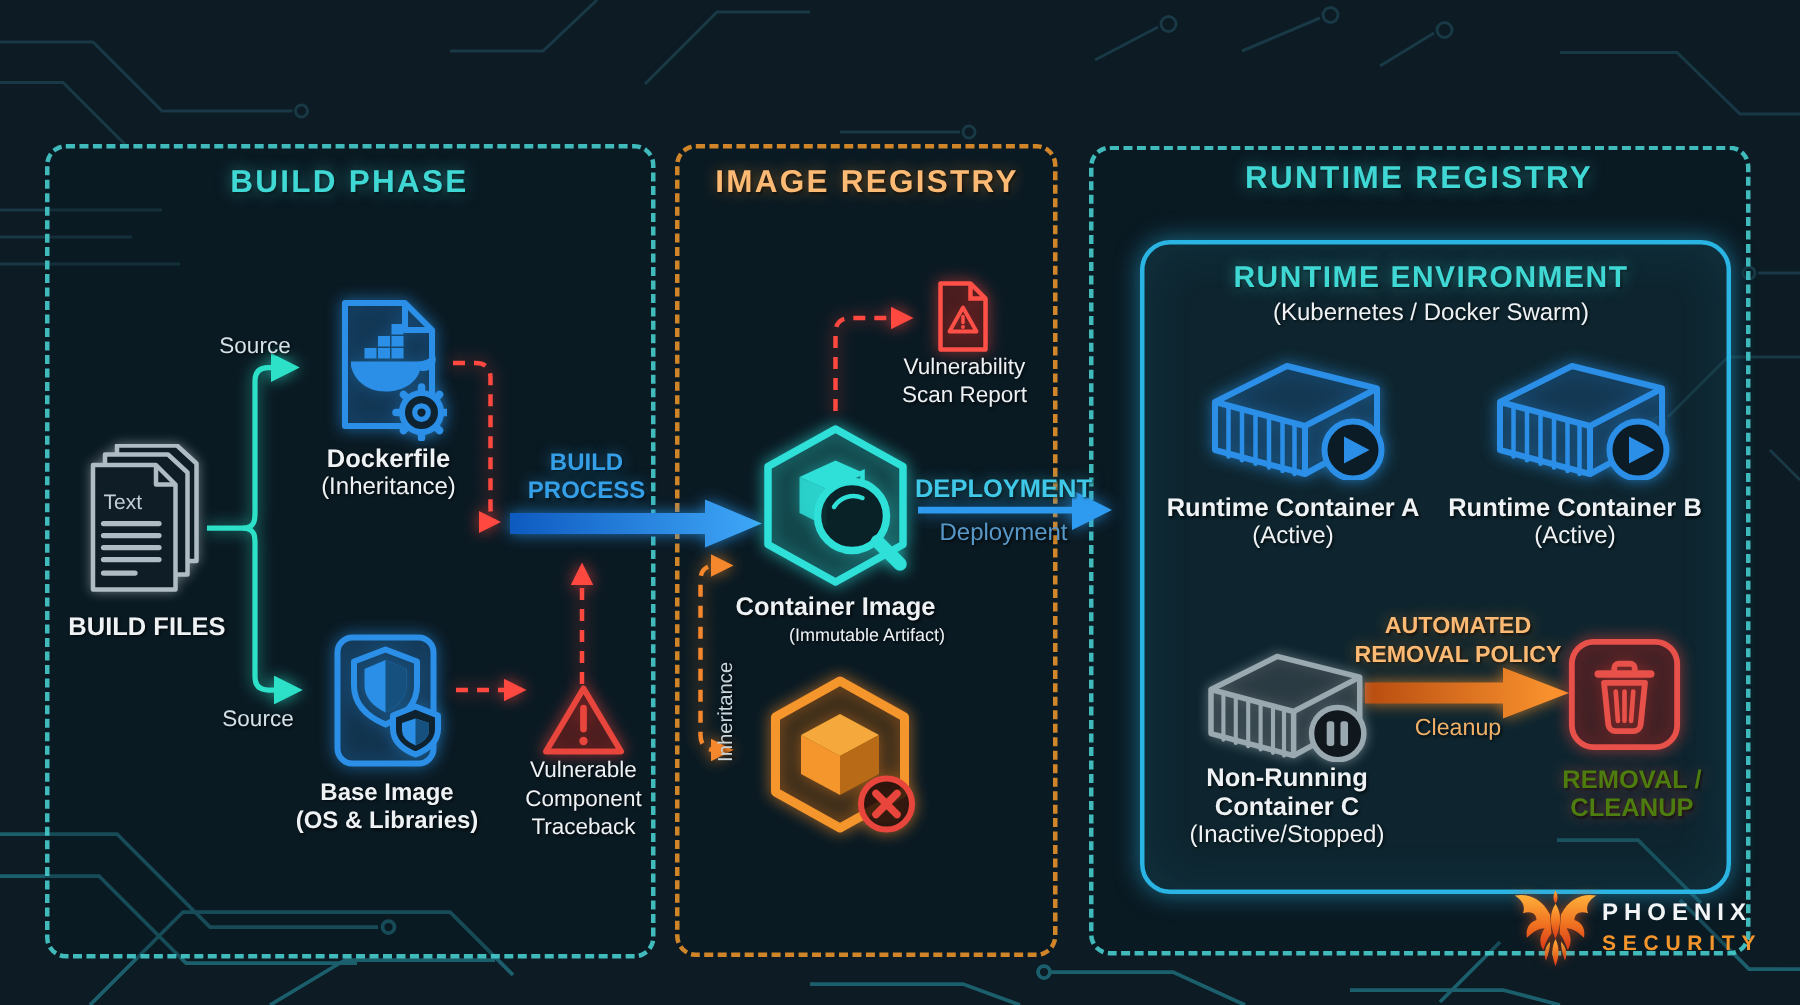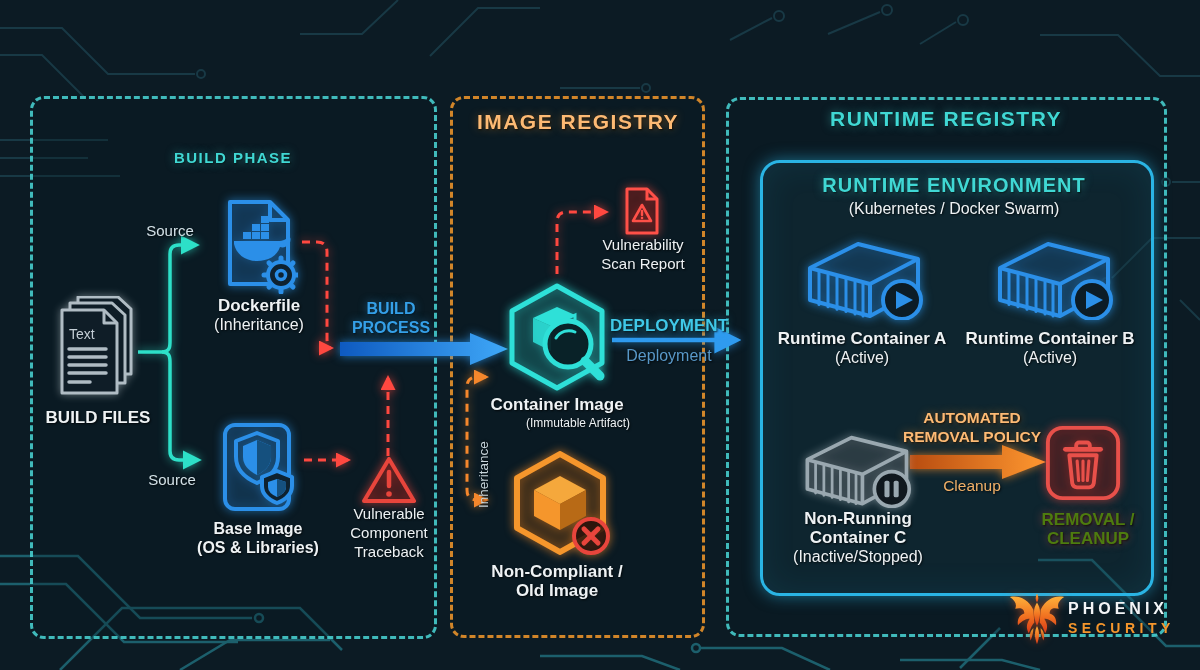--- a/index.html
+++ b/index.html
@@ -78,21 +78,21 @@
       <polyline points="1000,628 960,668"></polyline>
     </g>
   </svg>
 
 
   <div class="panel dash-cyan" style="left:30px;top:96px;width:401px;height:537px;"></div>
   <div class="panel dash-orange" style="left:450px;top:96px;width:249px;height:536px;"></div>
   <div class="panel dash-cyan" style="left:726px;top:97px;width:435px;height:534px;"></div>
   <div class="env-box"></div>
 
-  <div class="lbl b cyan-t" style="left:233px;top:112px;font-size:15px;letter-spacing:1.5px;margin-top:36px;">BUILD PHASE</div>
+  <div class="lbl b cyan-t" style="left:233px;top:112px;font-size:21px;letter-spacing:1.5px;">BUILD PHASE</div>
   <div class="lbl b orange-t" style="left:578px;top:112px;font-size:21px;letter-spacing:1.5px;">IMAGE REGISTRY</div>
   <div class="lbl b cyan-t" style="left:946px;top:109px;font-size:21px;letter-spacing:1.5px;">RUNTIME REGISTRY</div>
 
   <svg class="overlay" width="1200" height="670">
     <defs>
       <marker id="mteal" viewBox="0 0 10 10" refX="8" refY="5" markerWidth="5.5" markerHeight="5.5" orient="auto-start-reverse">
           <path d="M0,0 L10,5 L0,10 Z" fill="#2de0c8"></path>
         </marker>
       <marker id="mred" viewBox="0 0 10 10" refX="8" refY="5" markerWidth="5" markerHeight="5" orient="auto-start-reverse">
           <path d="M0,0 L10,5 L0,10 Z" fill="#ff4840"></path>
@@ -250,24 +250,20 @@
       <path d="M50,26 L76,40 L50,54 L24,40 Z" fill="#f5a83c"></path>
       <path d="M24,40 V66 L50,80 V54 Z" fill="#f5962c"></path>
       <path d="M76,40 V66 L50,80 V54 Z" fill="#b86a16"></path>
     </g>
     <g>
       <circle cx="81" cy="86" r="17" fill="rgba(25,8,10,.8)" stroke="#e8453c" stroke-width="4"></circle>
       <line x1="74" y1="79" x2="88" y2="93" stroke="#e8453c" stroke-width="5" stroke-linecap="round"></line>
       <line x1="88" y1="79" x2="74" y2="93" stroke="#e8453c" stroke-width="5" stroke-linecap="round"></line>
     </g>
   </svg>
-  <div class="lbl b" style="left:557px;top:562px;font-size:17px;">
-    <div>Non-Compliant /</div>
-    <div>Old Image</div>
-  </div>
 
   <div class="lbl b" style="left:669px;top:316px;font-size:17px;color:#40c8e8;text-shadow:0 0 9px rgba(64,200,232,.5),1px 1px 2px rgba(0,0,0,.8);">DEPLOYMENT</div>
   <div class="lbl" style="left:669px;top:346px;font-size:16px;color:#5898c8;">Deployment</div>
 
   <div class="lbl b cyan-t" style="left:954px;top:176px;font-size:20px;letter-spacing:1px;">RUNTIME ENVIRONMENT</div>
   <div class="lbl" style="left:954px;top:199px;font-size:16px;">(Kubernetes / Docker Swarm)</div>
 
   <svg class="icon glow-blue" style="left:802px;top:232px;" width="122" height="88" viewBox="0 0 122 88">
     <g stroke="#2b8fe8" stroke-width="4" fill="rgba(16,40,64,.35)" stroke-linejoin="round">
       <path d="M8,36 L56,12 L116,27 V58 L68,84 L8,68 Z"></path>

